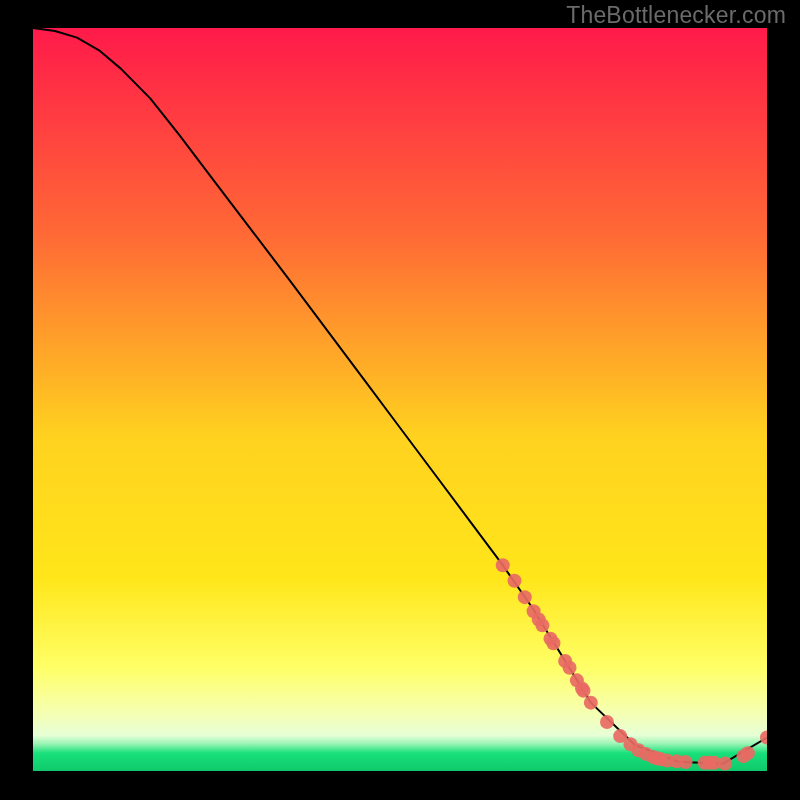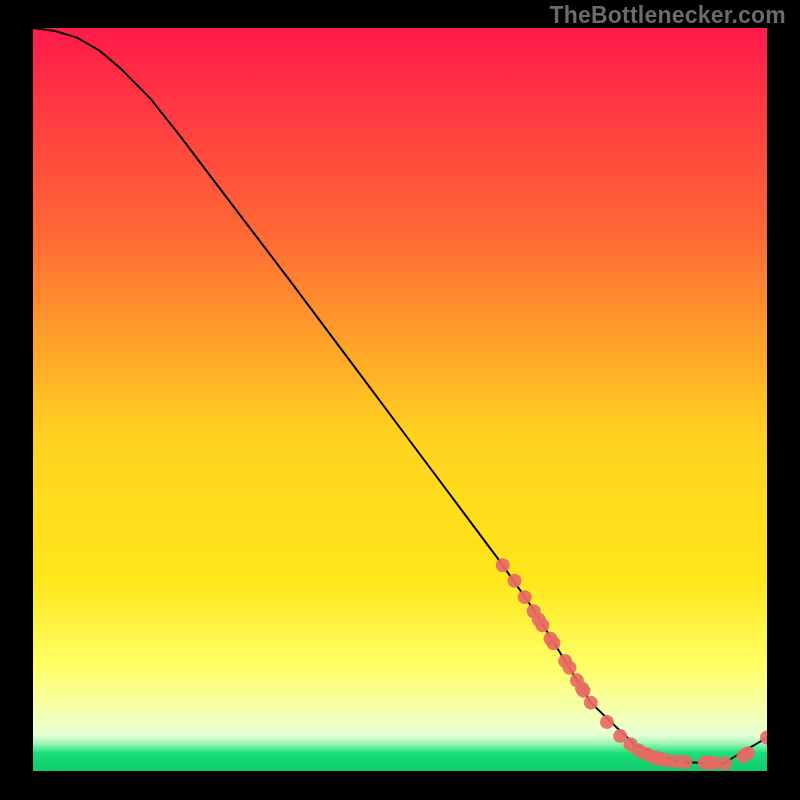--- a/index.html
+++ b/index.html
@@ -15,21 +15,21 @@
     position: relative;
     width: 800px;
     height: 800px;
     background: #000;
   }
   .watermark {
     position: absolute;
     top: 2px;
     right: 14px;
     font-size: 23px;
-    font-weight: 700;
+    font-weight: 400;
     color: #6b6b6b;
     letter-spacing: 0.2px;
     user-select: none;
   }
   .plot {
     position: absolute;
     left: 33px;
     top: 28px;
     width: 734px;
     height: 743px;

